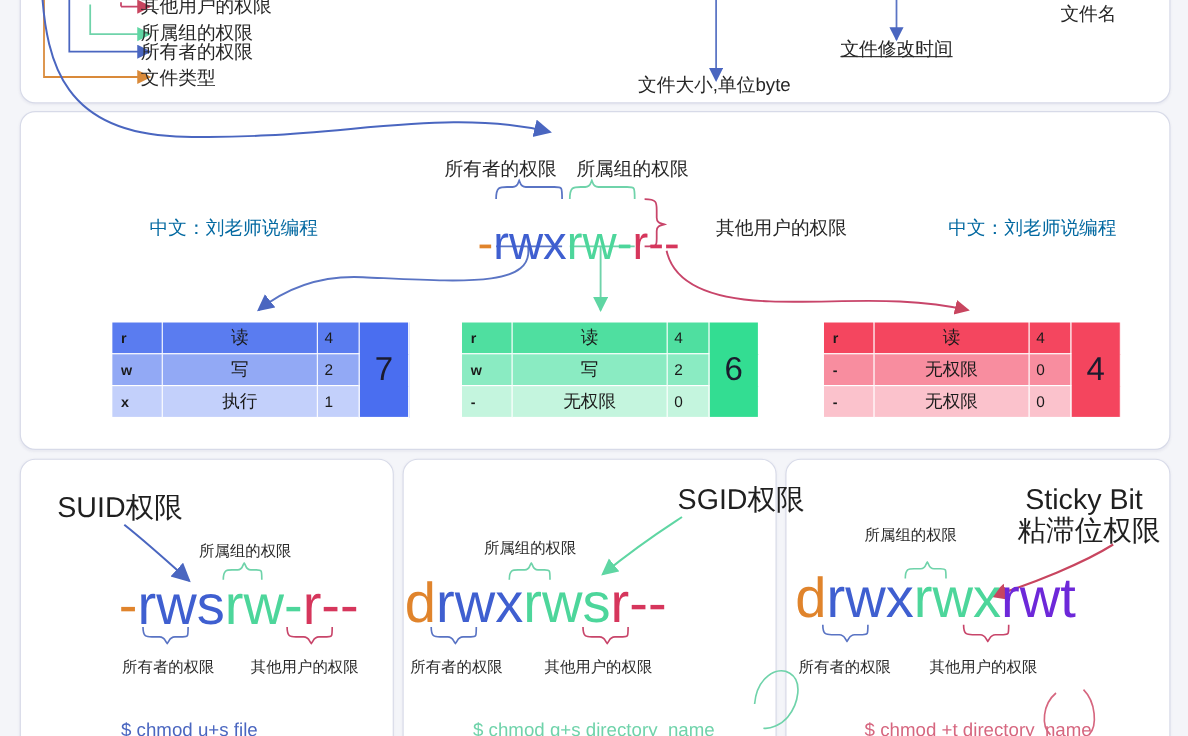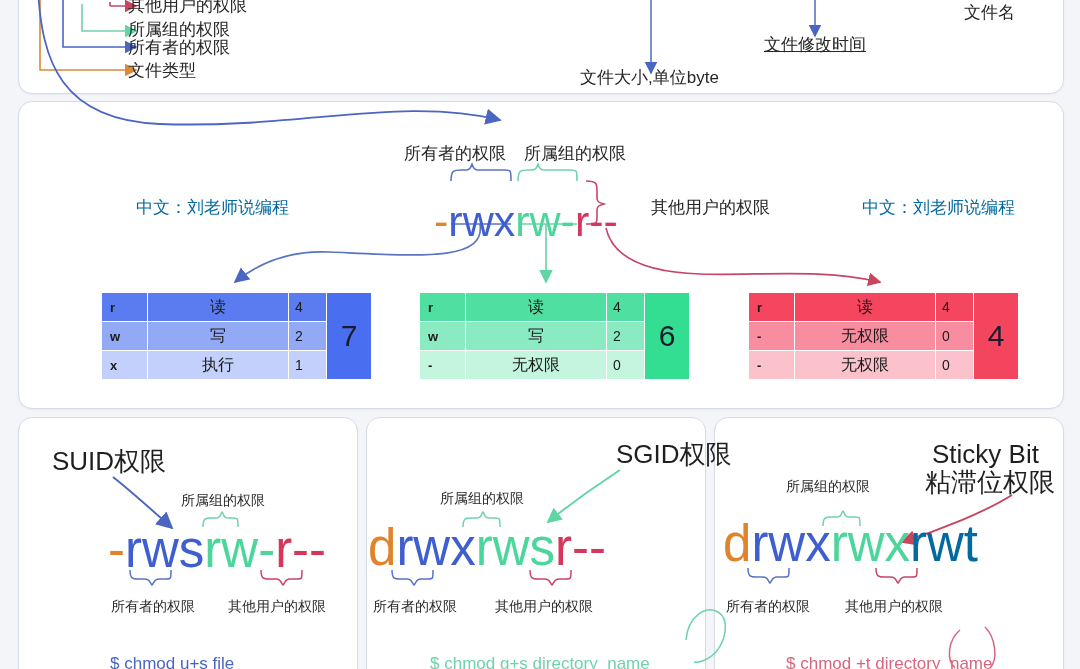--- a/index.html
+++ b/index.html
@@ -270,19 +270,19 @@
     <span style="color:#e0842c">d</span><span style="color:#3f5fd0">rwx</span><span style="color:#4dd69b">rws</span><span style="color:#d6365c">r--</span>
   </div>
   <div class="sub-lbl" style="left:373px;top:598px;">所有者的权限</div>
   <div class="sub-lbl" style="left:495px;top:598px;">其他用户的权限</div>
   <div class="cmd" style="left:430px;top:654px;color:#6fd3aa;">$ chmod g+s directory_name</div>
 
   <div class="big-title" style="left:925px;top:468px;">粘滞位权限</div>
   <div class="big-title" style="left:932px;top:440px;">Sticky Bit</div>
   <div class="sub-lbl" style="left:786px;top:478px;">所属组的权限</div>
   <div class="perm-sm" style="left:723px;top:518px;">
-    <span style="color:#e0842c">d</span><span style="color:#3f5fd0">rwx</span><span style="color:#4dd69b">rwx</span><span style="color:#0369a1">rwt</span>
+    <span style="color:#e0842c">d</span><span style="color:#3f5fd0">rwx</span><span style="color:#4dd69b">rwx</span><span style="color:#6d28d9">rwt</span>
   </div>
   <div class="sub-lbl" style="left:726px;top:598px;">所有者的权限</div>
   <div class="sub-lbl" style="left:845px;top:598px;">其他用户的权限</div>
   <div class="cmd" style="left:786px;top:654px;color:#d6667f;">$ chmod +t directory_name</div>
 
 </div>
 
 </body></html>

